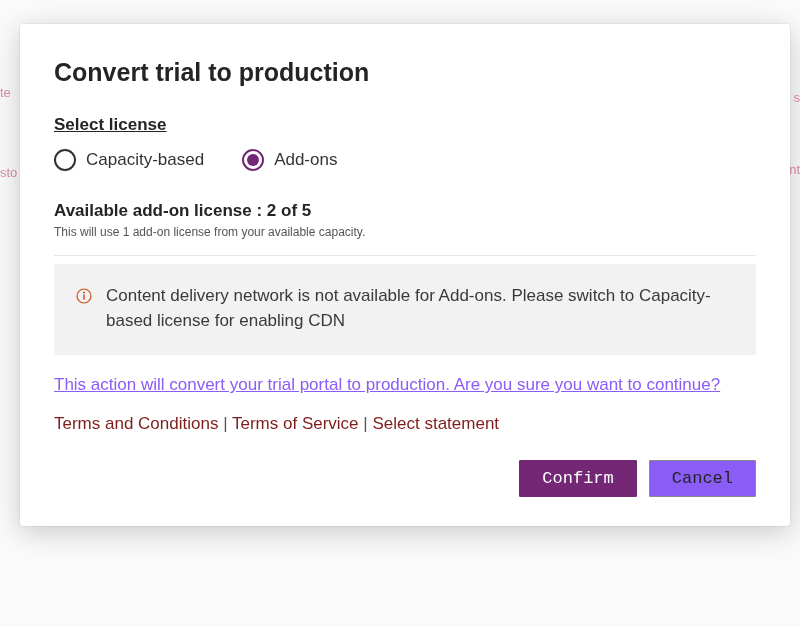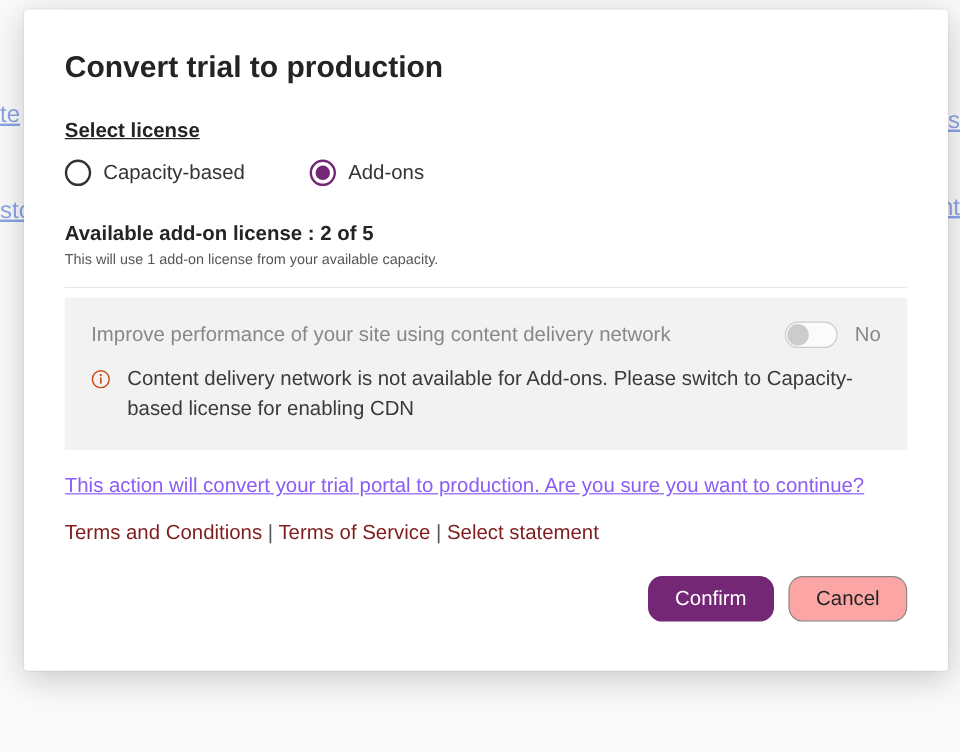--- a/index.html
+++ b/index.html
@@ -12,56 +12,55 @@
       position: relative;
     }
     .backdrop {
       position: absolute;
       top: 0; left: 0; right: 0; bottom: 0;
       background: #fafafa;
       z-index: 0;
     }
     .bg-text {
       position: absolute;
-      color: #1d4ed8;
-      font-size: 20px;
+      color: #be185d;
+      font-size: 13px;
       opacity: 0.5;
-      text-decoration: underline;
     }
     .bg-text.cl1 { top: 85px; left: 0; }
     .bg-text.cl2 { top: 135px; left: 0; padding-left: 24px; }
     .bg-text.cl3 { top: 165px; left: 0; }
     .bg-text.cr1 { top: 90px; right: 0; }
     .bg-text.cr2 { top: 162px; right: 0; }
 
     .modal {
       position: absolute;
-      top: 8px; left: 20px; right: 10px;
+      top: 24px; left: 20px; right: 10px;
       background: #ffffff;
       border-radius: 3px;
       box-shadow: 0 6px 28px rgba(0,0,0,0.20), 0 0 0 1px rgba(0,0,0,0.04);
-      padding: 34px 34px 41px 34px;
+      padding: 34px 34px 29px 34px;
       z-index: 1;
     }
     .title {
       font-size: 25px;
       font-weight: 700;
       color: #242424;
       margin-bottom: 28px;
     }
     .section-label {
       font-size: 17px;
       font-weight: 600;
       color: #242424;
       margin-bottom: 14px;
       text-decoration: underline;
     }
     .radio-row {
       display: flex;
-      gap: 54px;
+      gap: 38px;
       align-items: center;
       margin-bottom: 30px;
     }
     .radio-option {
       display: flex;
       align-items: center;
       gap: 10px;
       cursor: pointer;
     }
     .radio-circle {
@@ -170,32 +169,32 @@
     .links a { color: #7f1d1d; text-decoration: none; }
     .links .sep { color: #555; }
     .button-row {
       display: flex;
       justify-content: flex-end;
       gap: 12px;
     }
     .btn {
       font-size: 17px;
       padding: 8px 22px;
-      border-radius: 12px;
+      border-radius: 1px;
       cursor: pointer;
       border: 1px solid transparent;
-      font-family: Liberation Sans, sans-serif;
+      font-family: Liberation Mono, monospace;
     }
     .btn-primary {
       background: #742774;
       color: #fff;
       border-color: #742774;
     }
     .btn-secondary {
-      background: #fca5a5;
+      background: #8b5cf6;
       color: #242424;
       border-color: #8a8886;
     }
   </style>
 </head>
 <body>
 
 <div class="backdrop">
   <span class="bg-text cl1">te</span>
   <span class="bg-text cl2">die</span>
@@ -220,29 +219,20 @@
       </span>
       <span class="radio-label">Add-ons</span>
     </div>
   </div>
 
   <div class="available">Available add-on license : 2 of 5</div>
   <div class="helper">This will use 1 add-on license from your available capacity.</div>
   <div class="divider"></div>
 
   <div class="info-box">
-    <div class="info-row1">
-      <div class="info-title">Improve performance of your site using content delivery network</div>
-      <div class="toggle-wrap">
-        <div class="toggle">
-          <div class="toggle-knob"></div>
-        </div>
-        <div class="toggle-label">No</div>
-      </div>
-    </div>
     <div class="info-row2">
       <svg class="info-icon" viewBox="0 0 16 16">
         <circle cx="8" cy="8" r="7" fill="none" stroke="#c94f17" stroke-width="1.2"></circle>
         <circle cx="8" cy="4.6" r="1" fill="#c94f17"></circle>
         <rect x="7.3" y="6.5" width="1.4" height="5.2" fill="#c94f17"></rect>
       </svg>
       <div class="info-msg">Content delivery network is not available for Add-ons. Please switch to Capacity-based license for enabling CDN</div>
     </div>
   </div>
 

